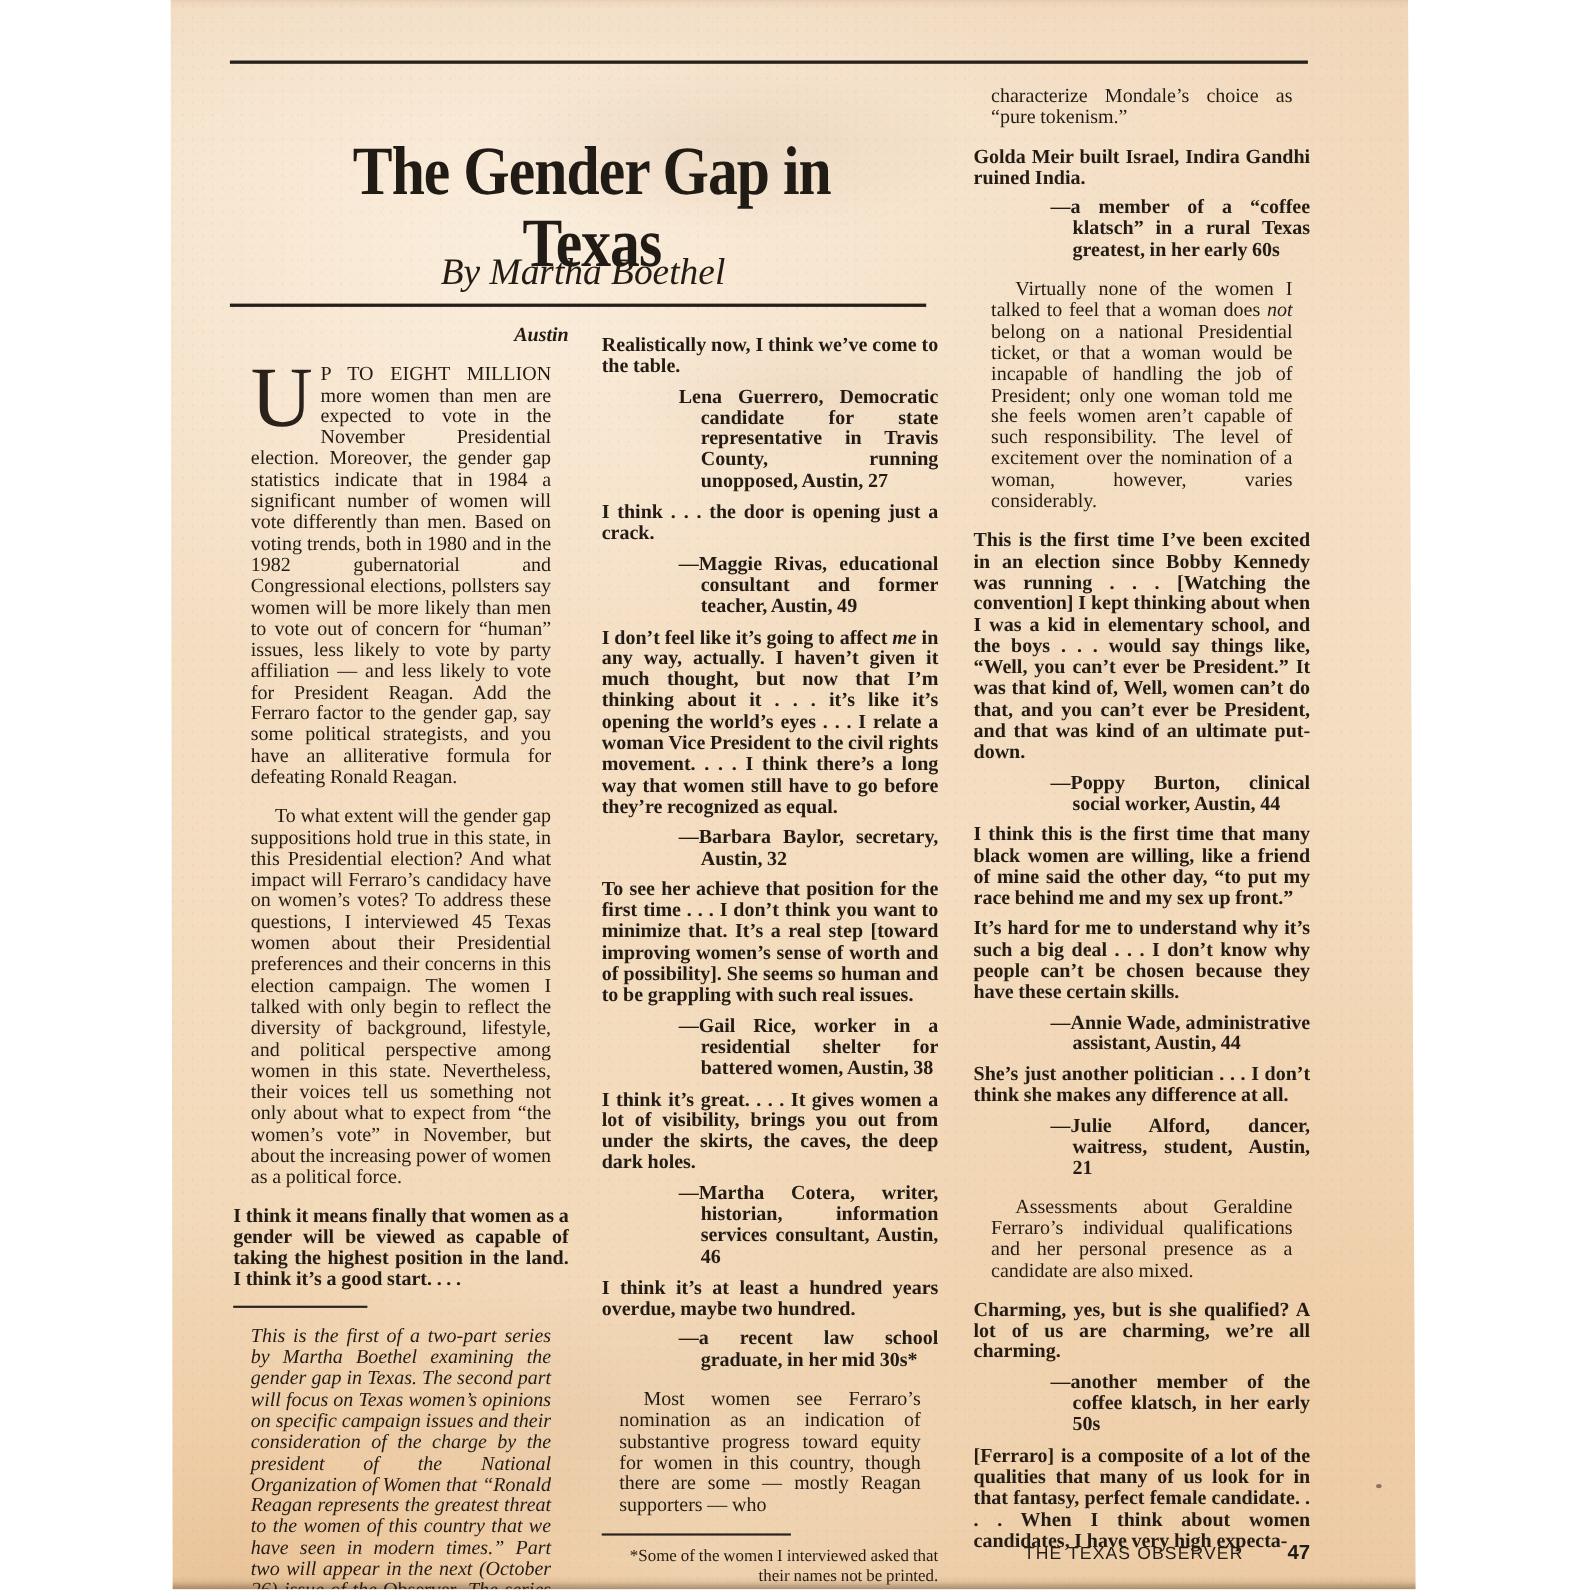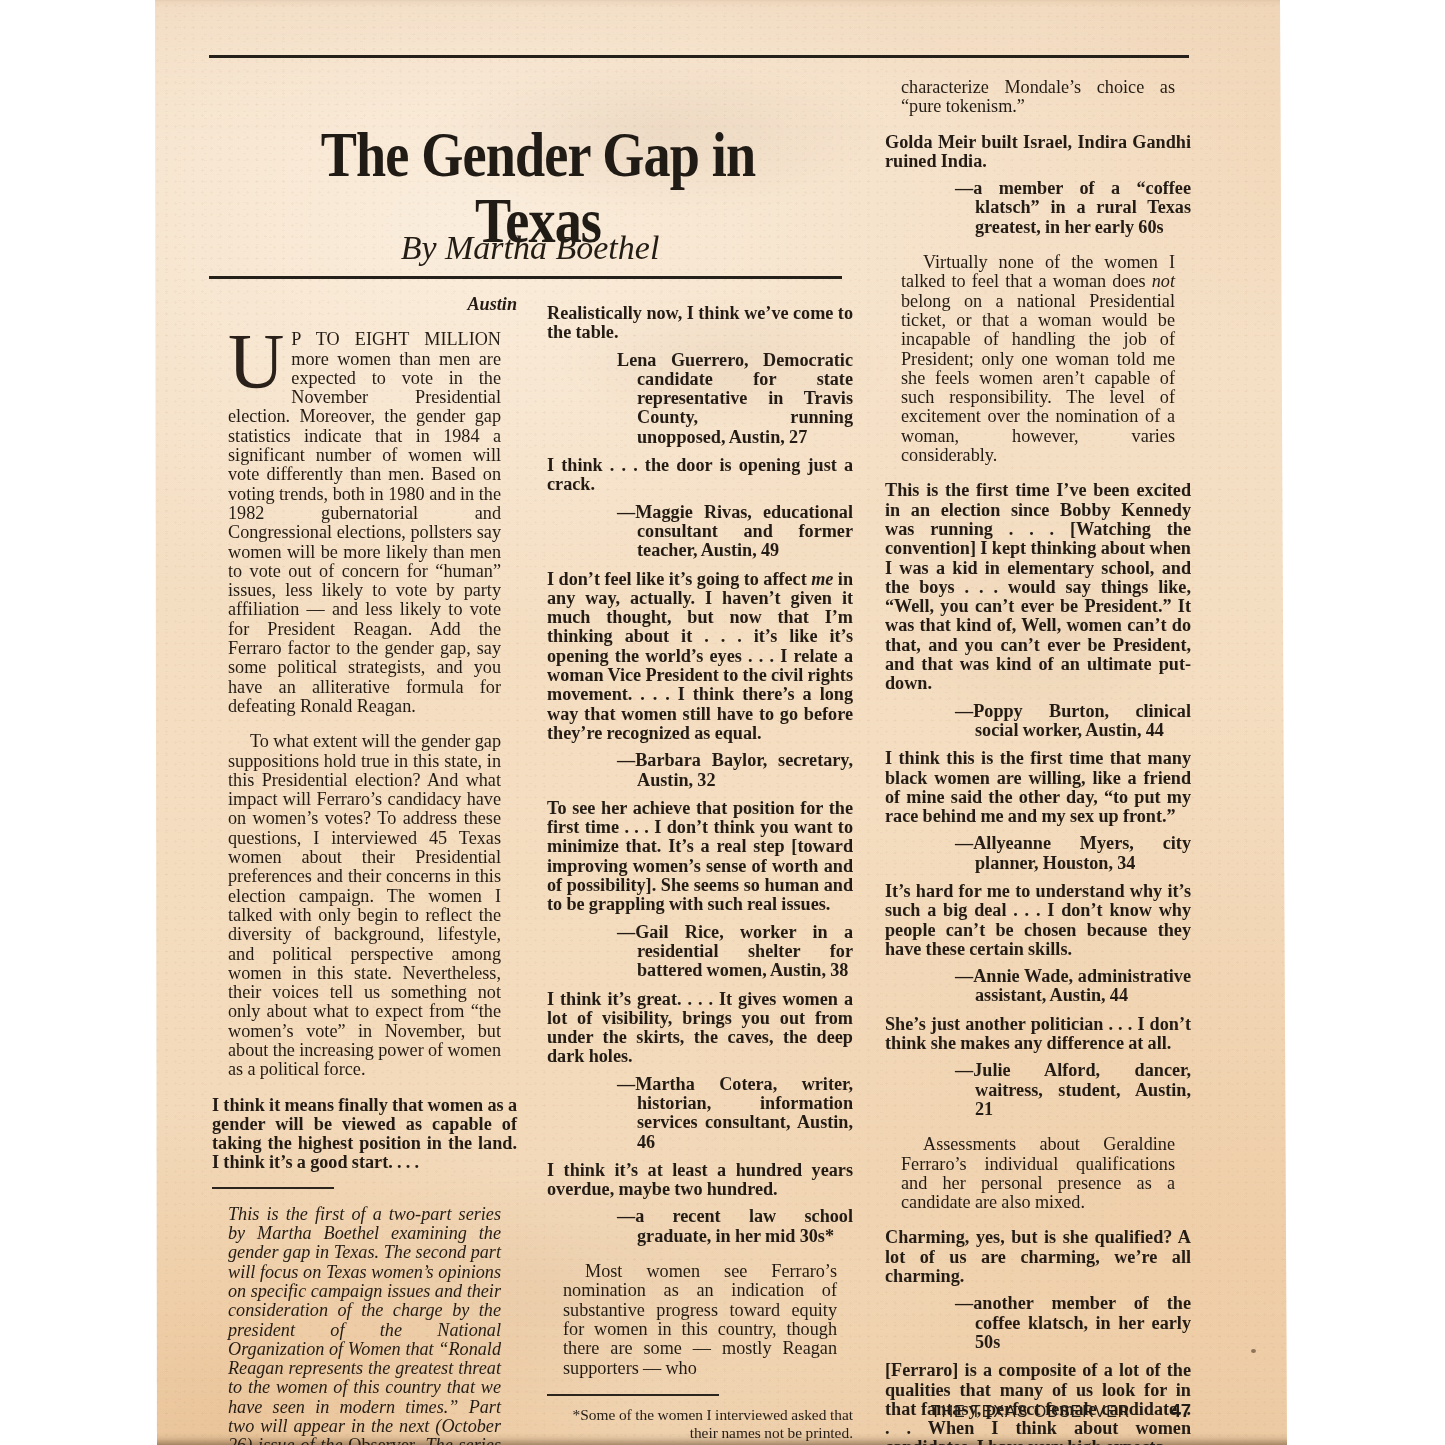--- a/index.html
+++ b/index.html
@@ -105,21 +105,20 @@
         <p class="fnote"><span>*Some of the women I interviewed asked that their names not be printed.</span></p>
       </div>
     <div class="col col3" id="col3">
         <p class="body"><span>characterize Mondale’s choice as “pure tokenism.”</span></p>
         <p class="bold"><span>Golda Meir built Israel, Indira Gandhi ruined India.</span></p>
         <p class="attrib"><span>—a member of a “coffee klatsch” in a rural Texas greatest, in her early 60s</span></p>
         <p class="bodyind"><span>Virtually none of the women I talked to feel that a woman does </span><span class="i">not</span><span> belong on a national Presidential ticket, or that a woman would be incapable of handling the job of President; only one woman told me she feels women aren’t capable of such responsibility. The level of excitement over the nomination of a woman, however, varies considerably.</span></p>
         <p class="bold"><span>This is the first time I’ve been excited in an election since Bobby Kennedy was running . . . [Watching the convention] I kept thinking about when I was a kid in elementary school, and the boys . . . would say things like, “Well, you can’t ever be President.” It was that kind of, Well, women can’t do that, and you can’t ever be President, and that was kind of an ultimate put-down.</span></p>
         <p class="attrib"><span>—Poppy Burton, clinical social worker, Austin, 44</span></p>
         <p class="bold"><span>I think this is the first time that many black women are willing, like a friend of mine said the other day, “to put my race behind me and my sex up front.”</span></p>
-        <p class="attrib"><span>—Allyeanne Myers, city planner, Houston, 34</span></p>
         <p class="bold"><span>It’s hard for me to understand why it’s such a big deal . . . I don’t know why people can’t be chosen because they have these certain skills.</span></p>
         <p class="attrib"><span>—Annie Wade, administrative assistant, Austin, 44</span></p>
         <p class="bold"><span>She’s just another politician . . . I don’t think she makes any difference at all.</span></p>
         <p class="attrib"><span>—Julie Alford, dancer, waitress, student, Austin, 21</span></p>
         <p class="bodyind"><span>Assessments about Geraldine Ferraro’s individual qualifications and her personal presence as a candidate are also mixed.</span></p>
         <p class="bold"><span>Charming, yes, but is she qualified? A lot of us are charming, we’re all charming.</span></p>
         <p class="attrib"><span>—another member of the coffee klatsch, in her early 50s</span></p>
         <p class="bold"><span>[Ferraro] is a composite of a lot of the qualities that many of us look for in that fantasy, perfect female candidate. . . . When I think about women candidates, I have very high expecta-</span></p>
       </div>
 

